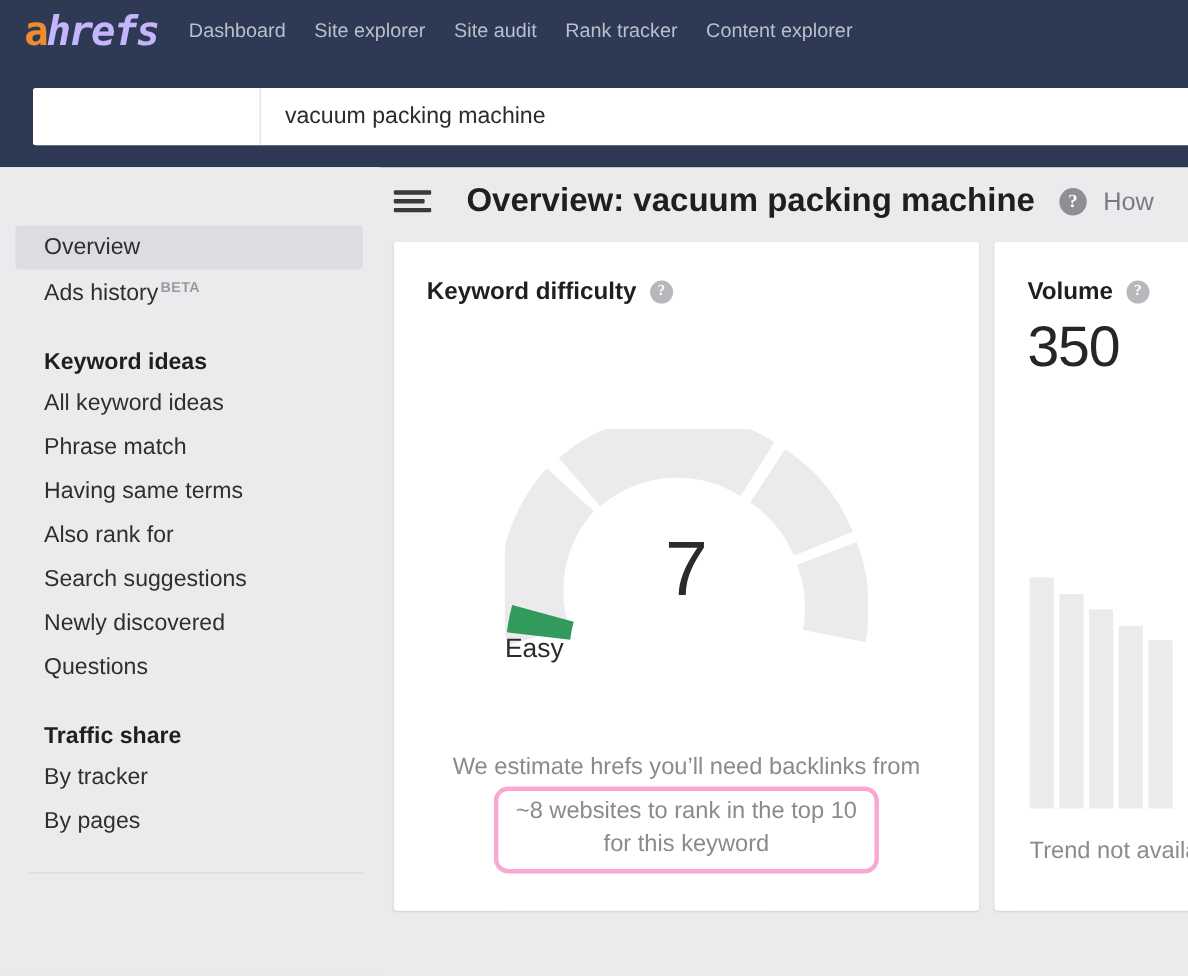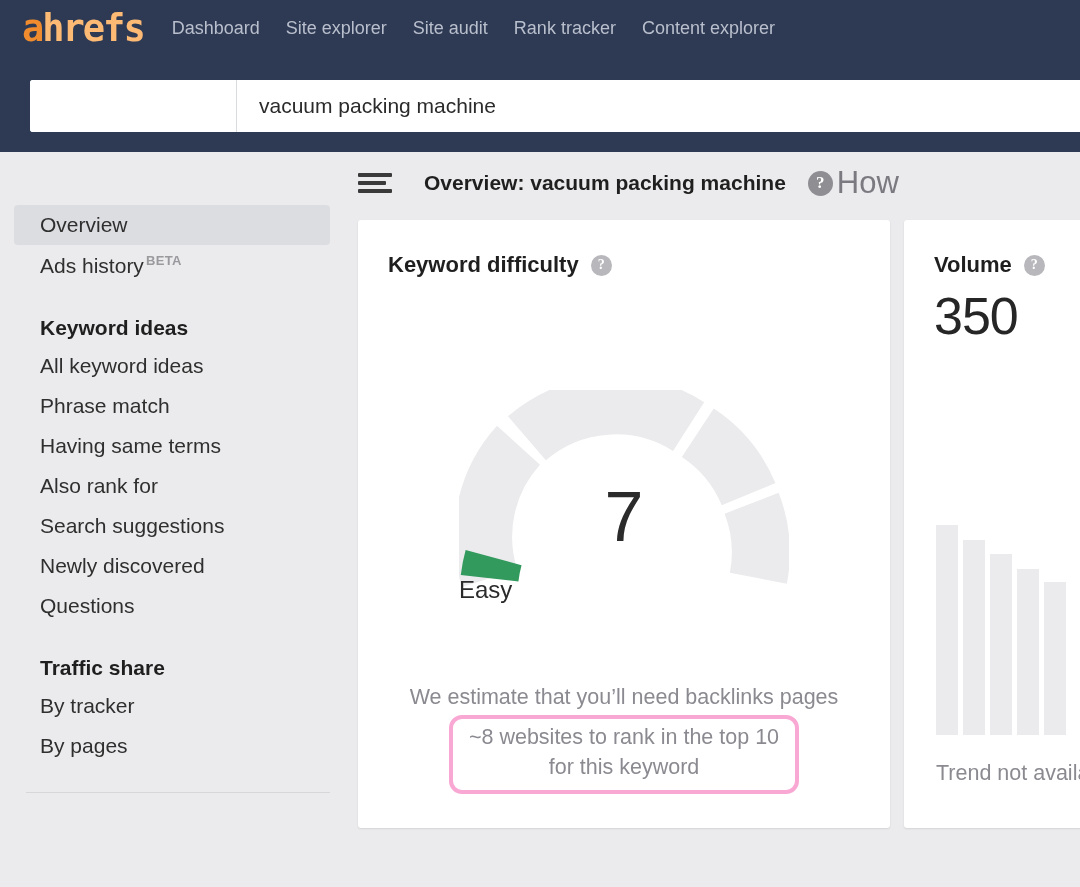--- a/index.html
+++ b/index.html
@@ -31,21 +31,21 @@
     font-family: "DejaVu Sans Mono", monospace;
     font-weight: 700;
     font-size: 37px;
     letter-spacing: -2px;
     line-height: 1;
     margin-right: 28px;
     flex: none;
     user-select: none;
   }
   .logo .a { color: #f08c2e; }
-  .logo .rest { color: #fdba74; }
+  .logo .rest { color: #c4b5fd; font-style: italic; }
 
   .nav-item {
     color: #b9bfcc;
     font-size: 18px;
     margin-right: 26px;
     flex: none;
     cursor: pointer;
   }
   .nav-item.active { color: #ffffff; font-weight: 700; }
 
@@ -133,21 +133,21 @@
     padding: 3px 0;
     cursor: pointer;
     flex: none;
   }
   .hamburger i { display: block; height: 4px; background: #3a3a3a; border-radius: 1px; }
   .hamburger i:nth-child(1) { width: 34px; }
   .hamburger i:nth-child(2) { width: 28px; }
   .hamburger i:nth-child(3) { width: 34px; }
 
   .page-title {
-    font-size: 21px;
+    font-size: 30px;
     font-weight: 700;
     color: #1f1f1f;
     margin-left: 32px;
     flex: none;
   }
   .qmark {
     display: inline-flex; align-items: center; justify-content: center;
     width: 25px; height: 25px; border-radius: 50%;
     background: #8e8e93;
     color: #fff; font-size: 17px; font-weight: 700;
@@ -155,21 +155,21 @@
     margin-left: 22px;
     flex: none;
     cursor: pointer;
     user-select: none;
   }
   .qmark.small {
     width: 21px; height: 21px; font-size: 14px;
     background: #b7b7bc; margin-left: 12px;
   }
   .how-link {
-    font-size: 31px; color: #7a7a80; margin-left: 4px; flex: none; cursor: pointer; text-align: right;
+    font-size: 23px; color: #7a7a80; margin-left: 15px; flex: none; cursor: pointer; text-align: right;
   }
 
   .cards {
     display: flex;
     gap: 14px;
     padding-left: 13px;
     margin-top: 6px;
   }
   .card {
     background: #ffffff;
@@ -315,21 +315,21 @@
               </g>
 
               <path d="M 30.6 188.2 A 136 136 0 0 1 34.6 167.6" fill="none" stroke="#339a5e" stroke-width="58"></path>
             </svg>
             <div class="gauge-val">7</div>
             <div class="gauge-label">Easy</div>
           </div>
         </div>
 
         <div class="estimate">
-          <div>We estimate that you’ll need backlinks pages</div>
+          <div>We estimate hrefs you’ll need backlinks from</div>
           <div class="hl">
             <div>~8 websites to rank in the top 10</div>
             <div>for this keyword</div>
           </div>
         </div>
       </div>
 
       <div class="card vol">
         <div class="card-title">
           <span>Volume</span>

